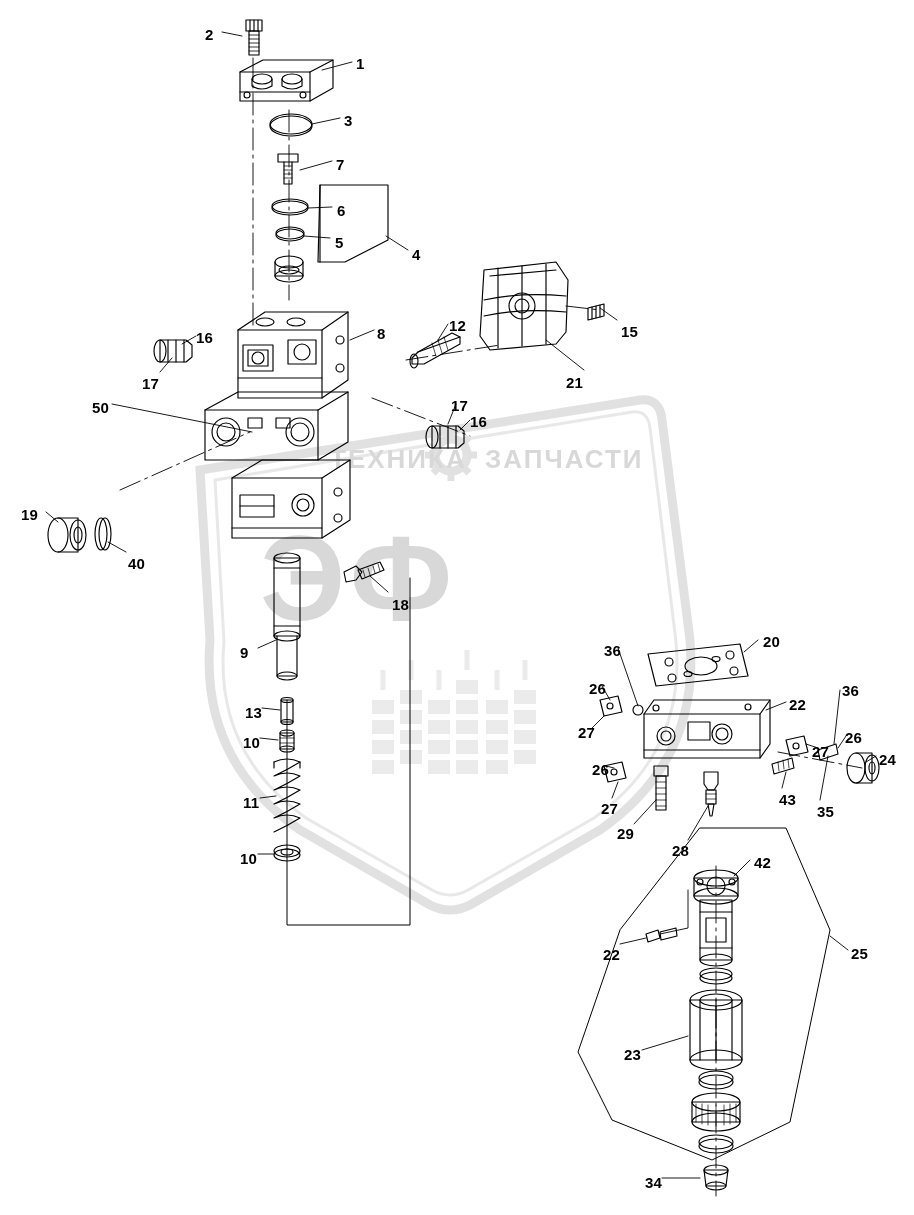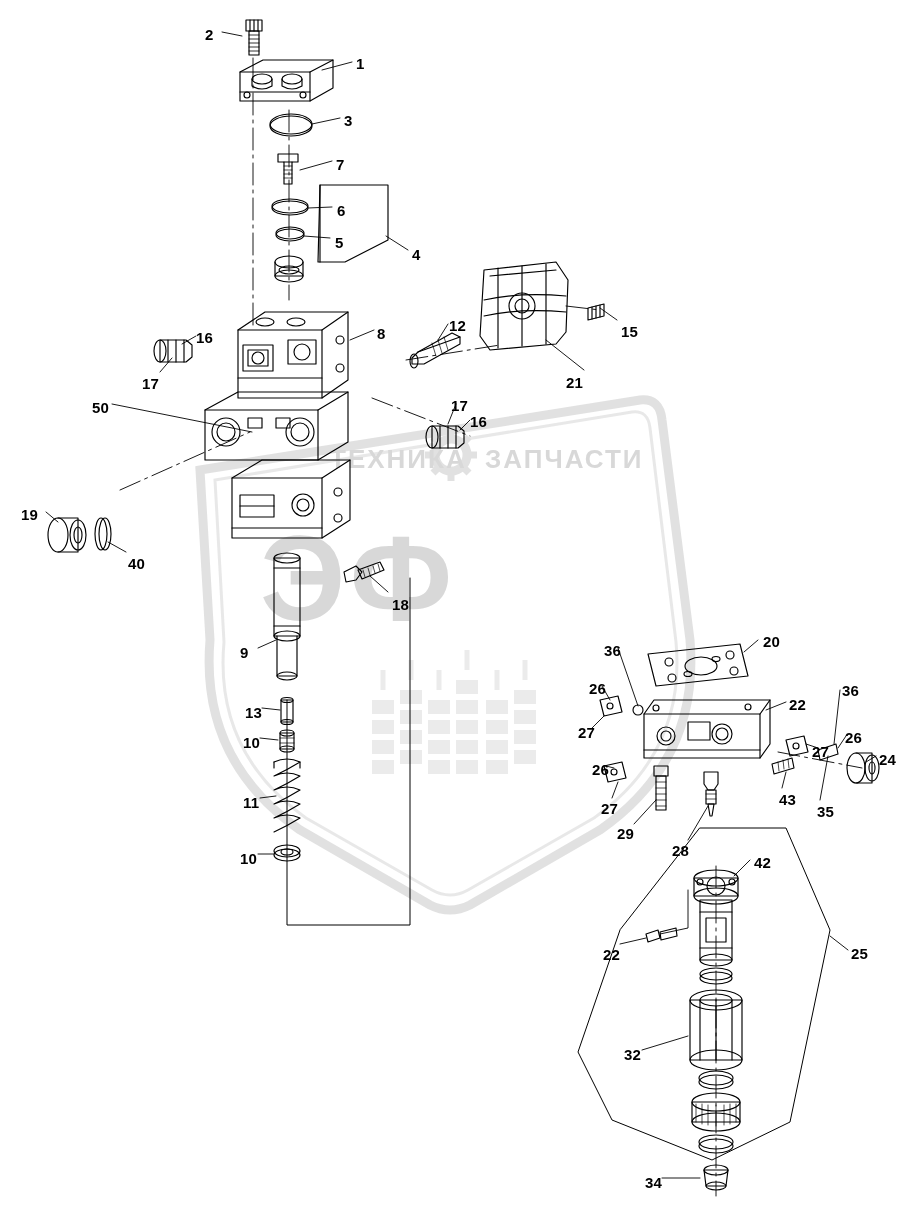--- a/index.html
+++ b/index.html
@@ -536,16 +536,16 @@
   <div class="callout" style="left:243px;top:795px">11</div>
   <div class="callout" style="left:601px;top:801px">27</div>
   <div class="callout" style="left:779px;top:792px">43</div>
   <div class="callout" style="left:817px;top:804px">35</div>
   <div class="callout" style="left:617px;top:826px">29</div>
   <div class="callout" style="left:672px;top:843px">28</div>
   <div class="callout" style="left:240px;top:851px">10</div>
   <div class="callout" style="left:754px;top:855px">42</div>
   <div class="callout" style="left:603px;top:947px">22</div>
   <div class="callout" style="left:851px;top:946px">25</div>
-  <div class="callout" style="left:624px;top:1047px">32</div>
+  <div class="callout" style="left:624px;top:1047px">23</div>
   <div class="callout" style="left:645px;top:1175px">34</div>
 
 </div>
 
 </body></html>

